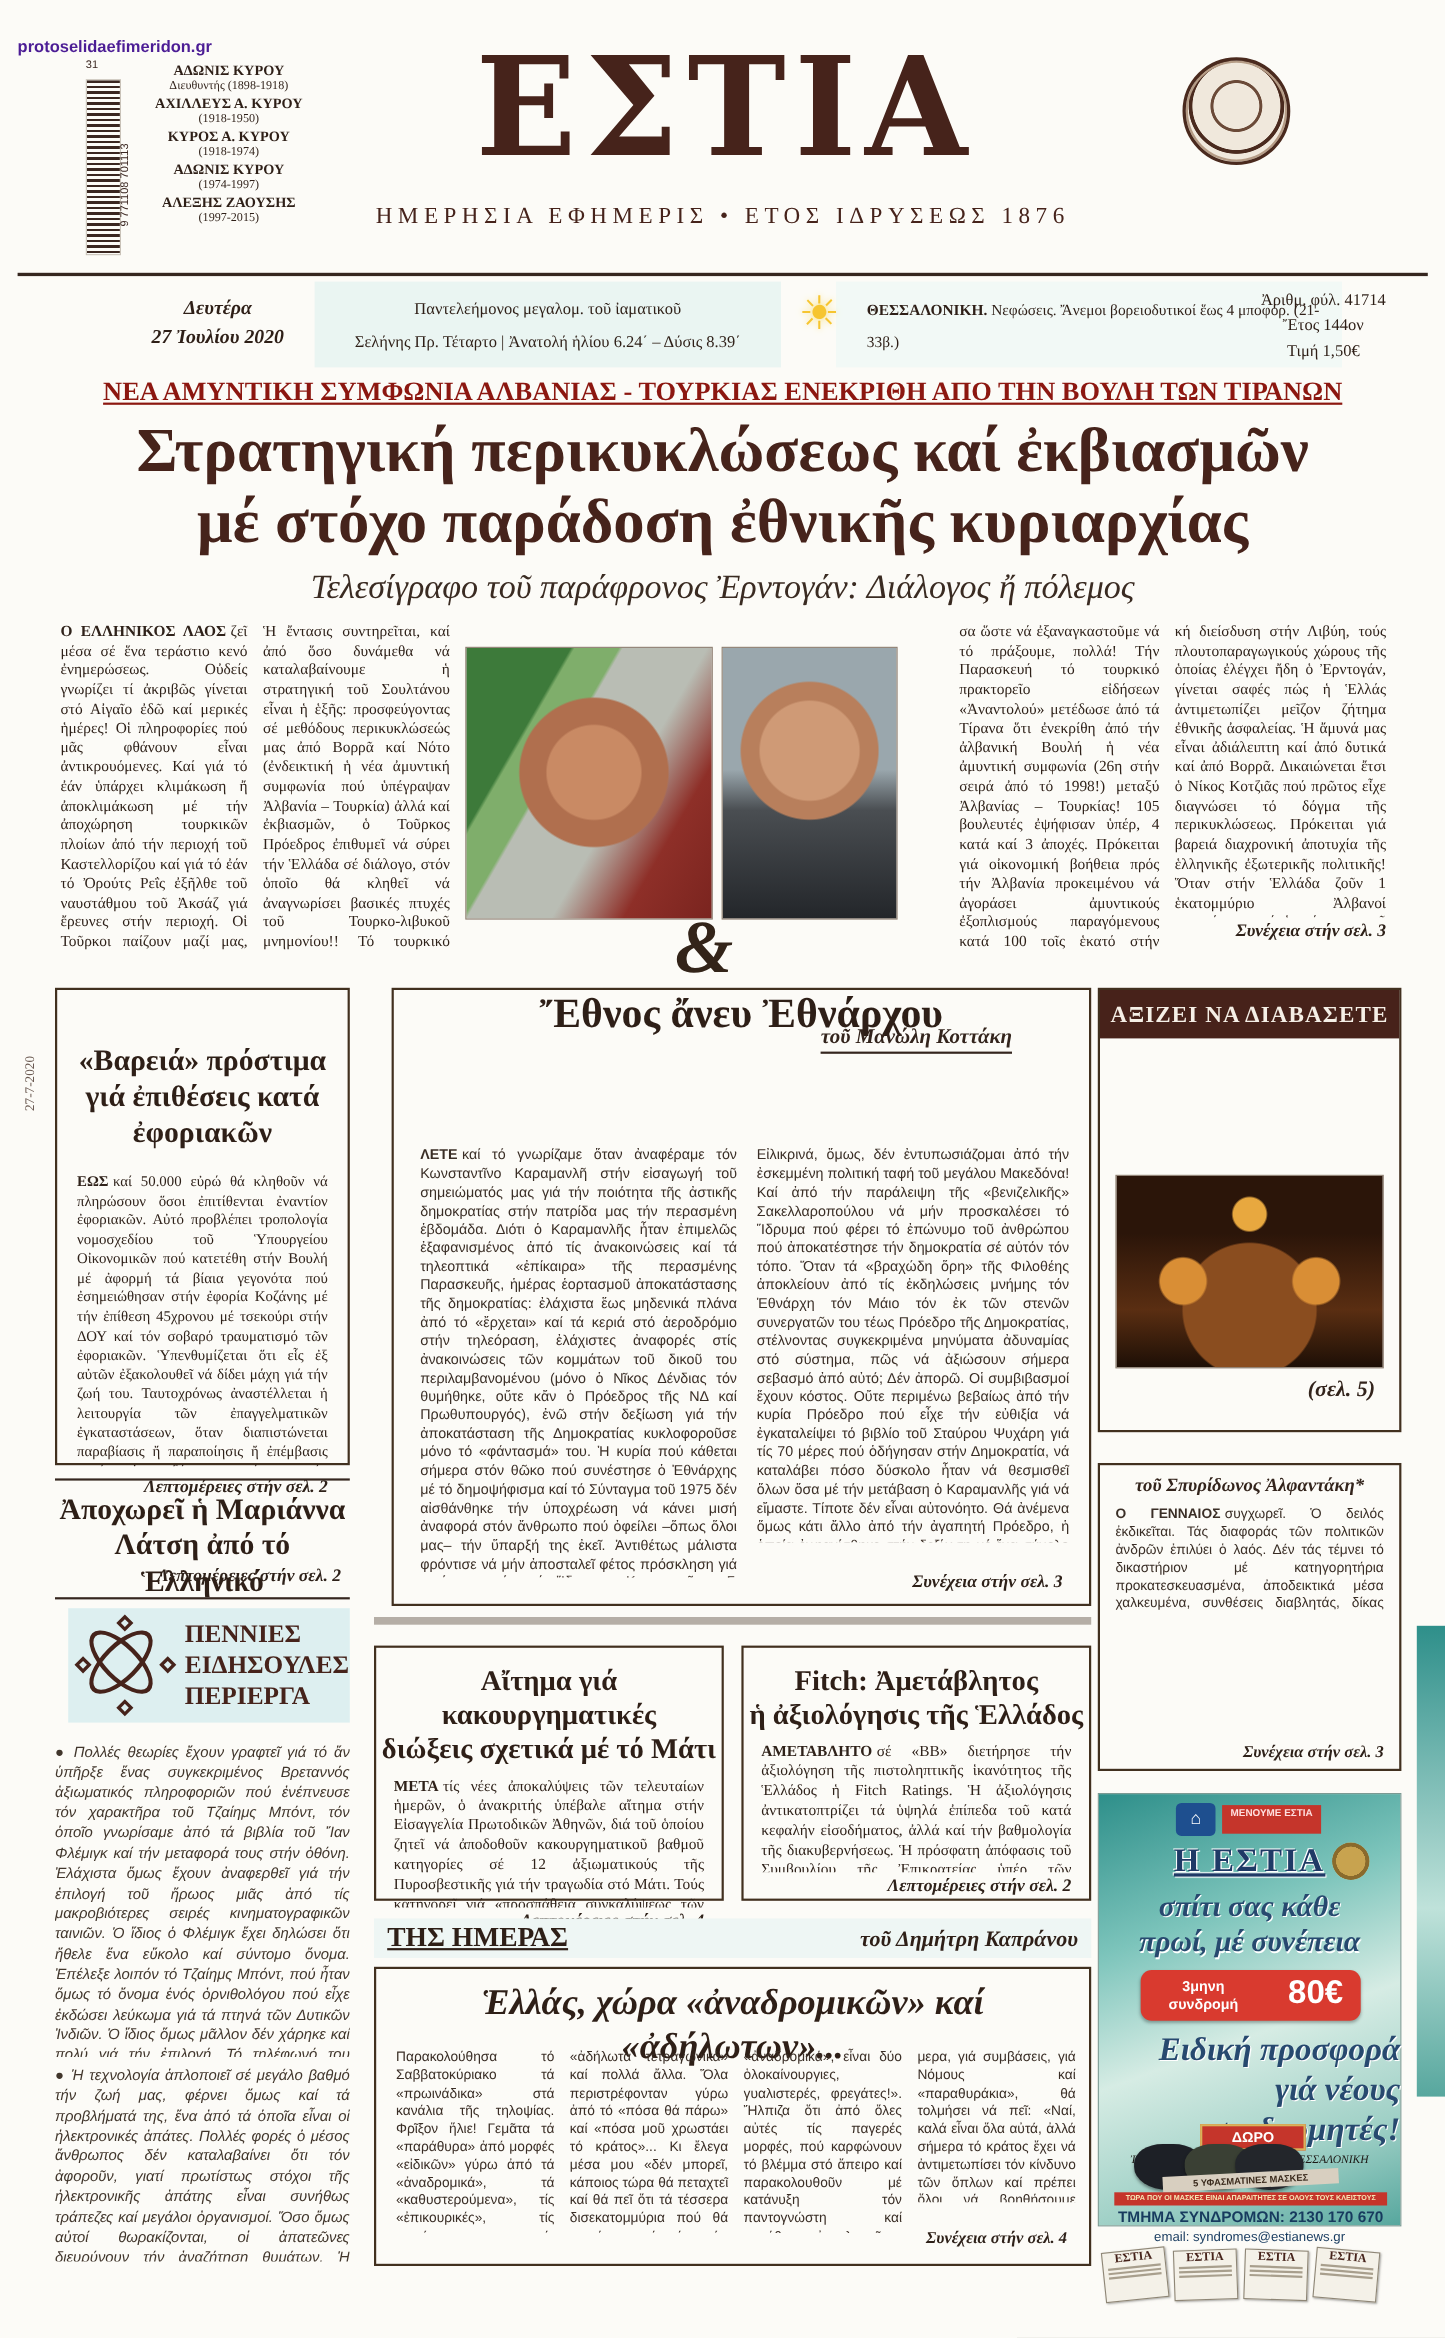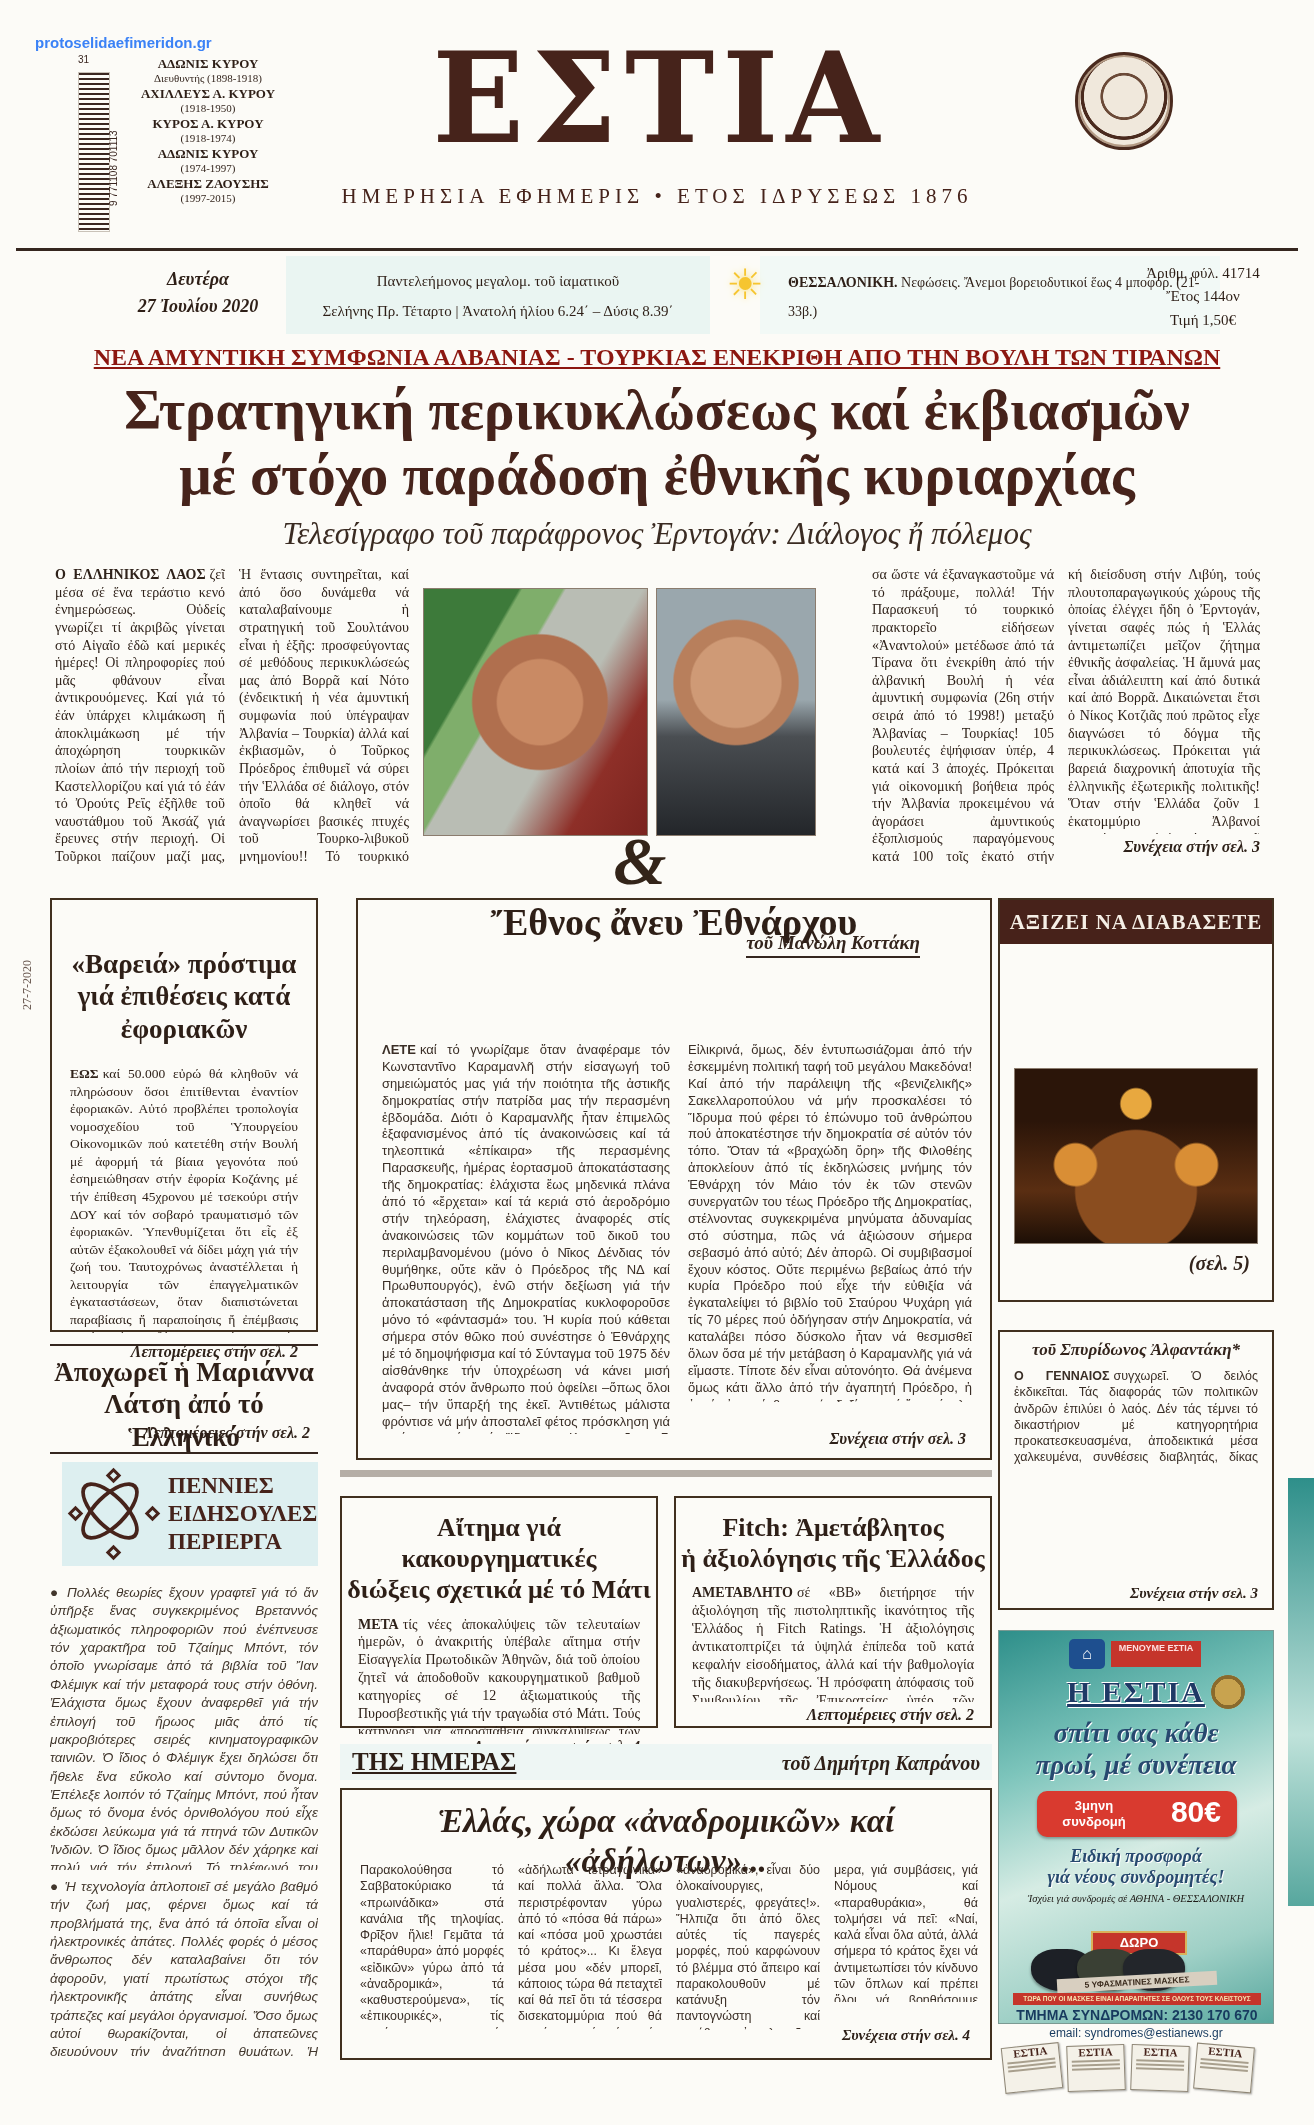--- a/index.html
+++ b/index.html
@@ -30,21 +30,21 @@
   .masks span{display:inline-block;width:62px;height:42px;border-radius:42% 42% 50% 50%;margin:0 -8px;vertical-align:middle;box-shadow:0 2px 3px rgba(0,0,0,.4);}
   .paper{display:inline-block;width:56px;height:44px;background:#f4f1e8;border:1px solid #8e8676;margin:0 1px;
          font-size:11px;font-weight:bold;text-align:center;color:#46231b;box-shadow:1px 1px 2px rgba(0,0,0,.35);}
   .paper i{display:block;height:2px;background:#a89f8d;margin:2px 4px 0 4px;}
 </style>
 </head>
 <body>
 
 <div class="page">
 
-  <div class="abs san b" style="left:16px;top:34px;font-size:15px;color:#3b82f6;margin-left:19px;">protoselidaefimeridon.gr</div>
+  <div class="abs san b" style="left:16px;top:34px;font-size:15px;color:#4c1d95;">protoselidaefimeridon.gr</div>
 
   <div class="abs" style="left:0;top:0;width:1314px;height:250px;">
     <div class="abs" style="left:78px;top:72px;width:30px;height:158px;background:repeating-linear-gradient(180deg,#3a2620 0 2px,#fcfbf7 2px 5px);border:1px solid #c9c2b8;"></div>
     <div class="abs san" style="left:78px;top:54px;font-size:10px;color:#3a2620;">31</div>
     <div class="abs san" style="left:108px;top:206px;font-size:10px;color:#3a2620;transform:rotate(-90deg);transform-origin:left top;white-space:nowrap;">9 771108 701113</div>
 
     <div class="abs ctr" style="left:118px;top:56px;width:180px;line-height:1.25;color:#2e1f17;">
       <div class="b" style="font-size:13px;">ΑΔΩΝΙΣ ΚΥΡΟΥ</div>
       <div style="font-size:11px;">Διευθυντής (1898-1918)</div>
       <div class="b" style="font-size:13px;">ΑΧΙΛΛΕΥΣ Α. ΚΥΡΟΥ</div>
@@ -230,21 +230,21 @@
       <span class="abs" style="margin-left:6px;width:34px;height:34px;display:inline-block;border-radius:50%;background:radial-gradient(circle,#c8a34f 0 55%,#8a6a2c 56% 70%,#c8a34f 71%);vertical-align:middle;"></span>
     </div>
     <div class="ctr b i ser" style="font-size:27px;color:#27496f;line-height:1.2;margin-top:8px;text-shadow:1px 1px 0 #ffffff;">
       <div>σπίτι σας κάθε</div>
       <div>πρωί, μέ συνέπεια</div>
     </div>
     <div class="abs" style="left:38px;top:160px;width:200px;height:46px;background:#d93a2f;border-radius:10px;box-shadow:0 2px 3px rgba(0,0,0,.3);">
       <span class="san b" style="position:absolute;left:14px;top:7px;width:86px;font-size:13px;line-height:1.2;color:#ffffff;text-align:center;">3μηνη συνδρομή</span>
       <span class="san b" style="position:absolute;right:16px;top:4px;font-size:30px;color:#ffffff;">80€</span>
     </div>
-    <div class="ctr b i ser" style="font-size:18px;color:#27496f;line-height:1.2;margin-top:64px;text-shadow:1px 1px 0 #ffffff;">
+    <div class="ctr b i ser" style="font-size:30px;color:#27496f;line-height:1.2;margin-top:64px;text-shadow:1px 1px 0 #ffffff;text-align:right;">
       <div>Ειδική προσφορά</div>
       <div>γιά νέους συνδρομητές!</div>
     </div>
     <div class="ctr i ser" style="font-size:10.5px;color:#1d1a16;margin-top:4px;">Ἰσχύει γιά συνδρομές σέ ΑΘΗΝΑ - ΘΕΣΣΑΛΟΝΙΚΗ</div>
     <div class="abs san b ctr" style="left:92px;top:300px;width:92px;height:20px;background:#c5352b;border:2px solid #d9b25a;color:#fff;font-size:13px;line-height:20px;">ΔΩΡΟ</div>
     <div class="abs masks" style="left:40px;top:318px;width:200px;">
       <span style="background:#1d2026;"></span><span style="background:#3a4034;"></span><span style="background:#23262b;"></span>
     </div>
     <div class="abs san b ctr" style="left:58px;top:344px;width:160px;height:14px;background:#d8cfc0;color:#3a2a1c;font-size:8.5px;line-height:14px;transform:rotate(-3deg);">5 ΥΦΑΣΜΑΤΙΝΕΣ ΜΑΣΚΕΣ</div>
     <div class="abs san b ctr" style="left:14px;top:362px;width:248px;height:12px;background:#c5352b;color:#f7e3b2;font-size:6.5px;line-height:12px;overflow:hidden;">ΤΩΡΑ ΠΟΥ ΟΙ ΜΑΣΚΕΣ ΕΙΝΑΙ ΑΠΑΡΑΙΤΗΤΕΣ ΣΕ ΟΛΟΥΣ ΤΟΥΣ ΚΛΕΙΣΤΟΥΣ ΧΩΡΟΥΣ</div>

